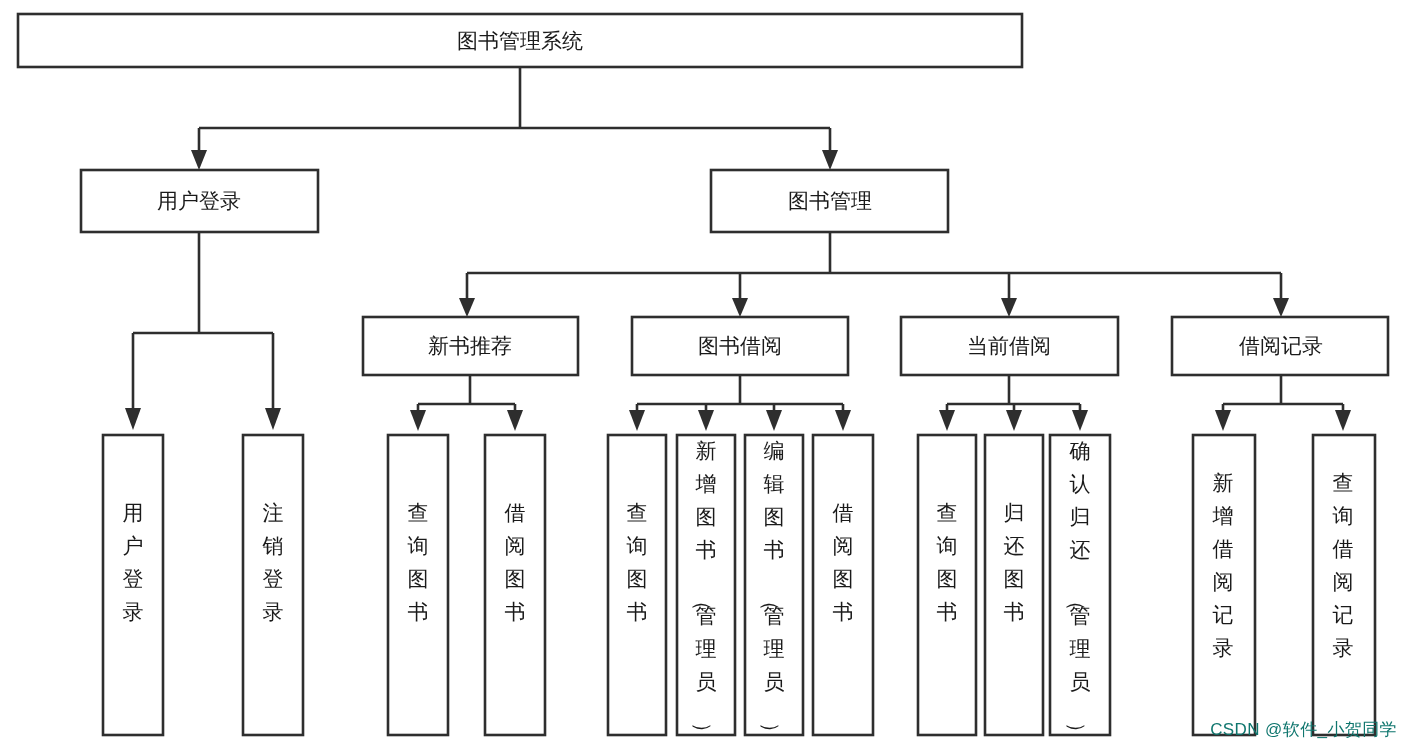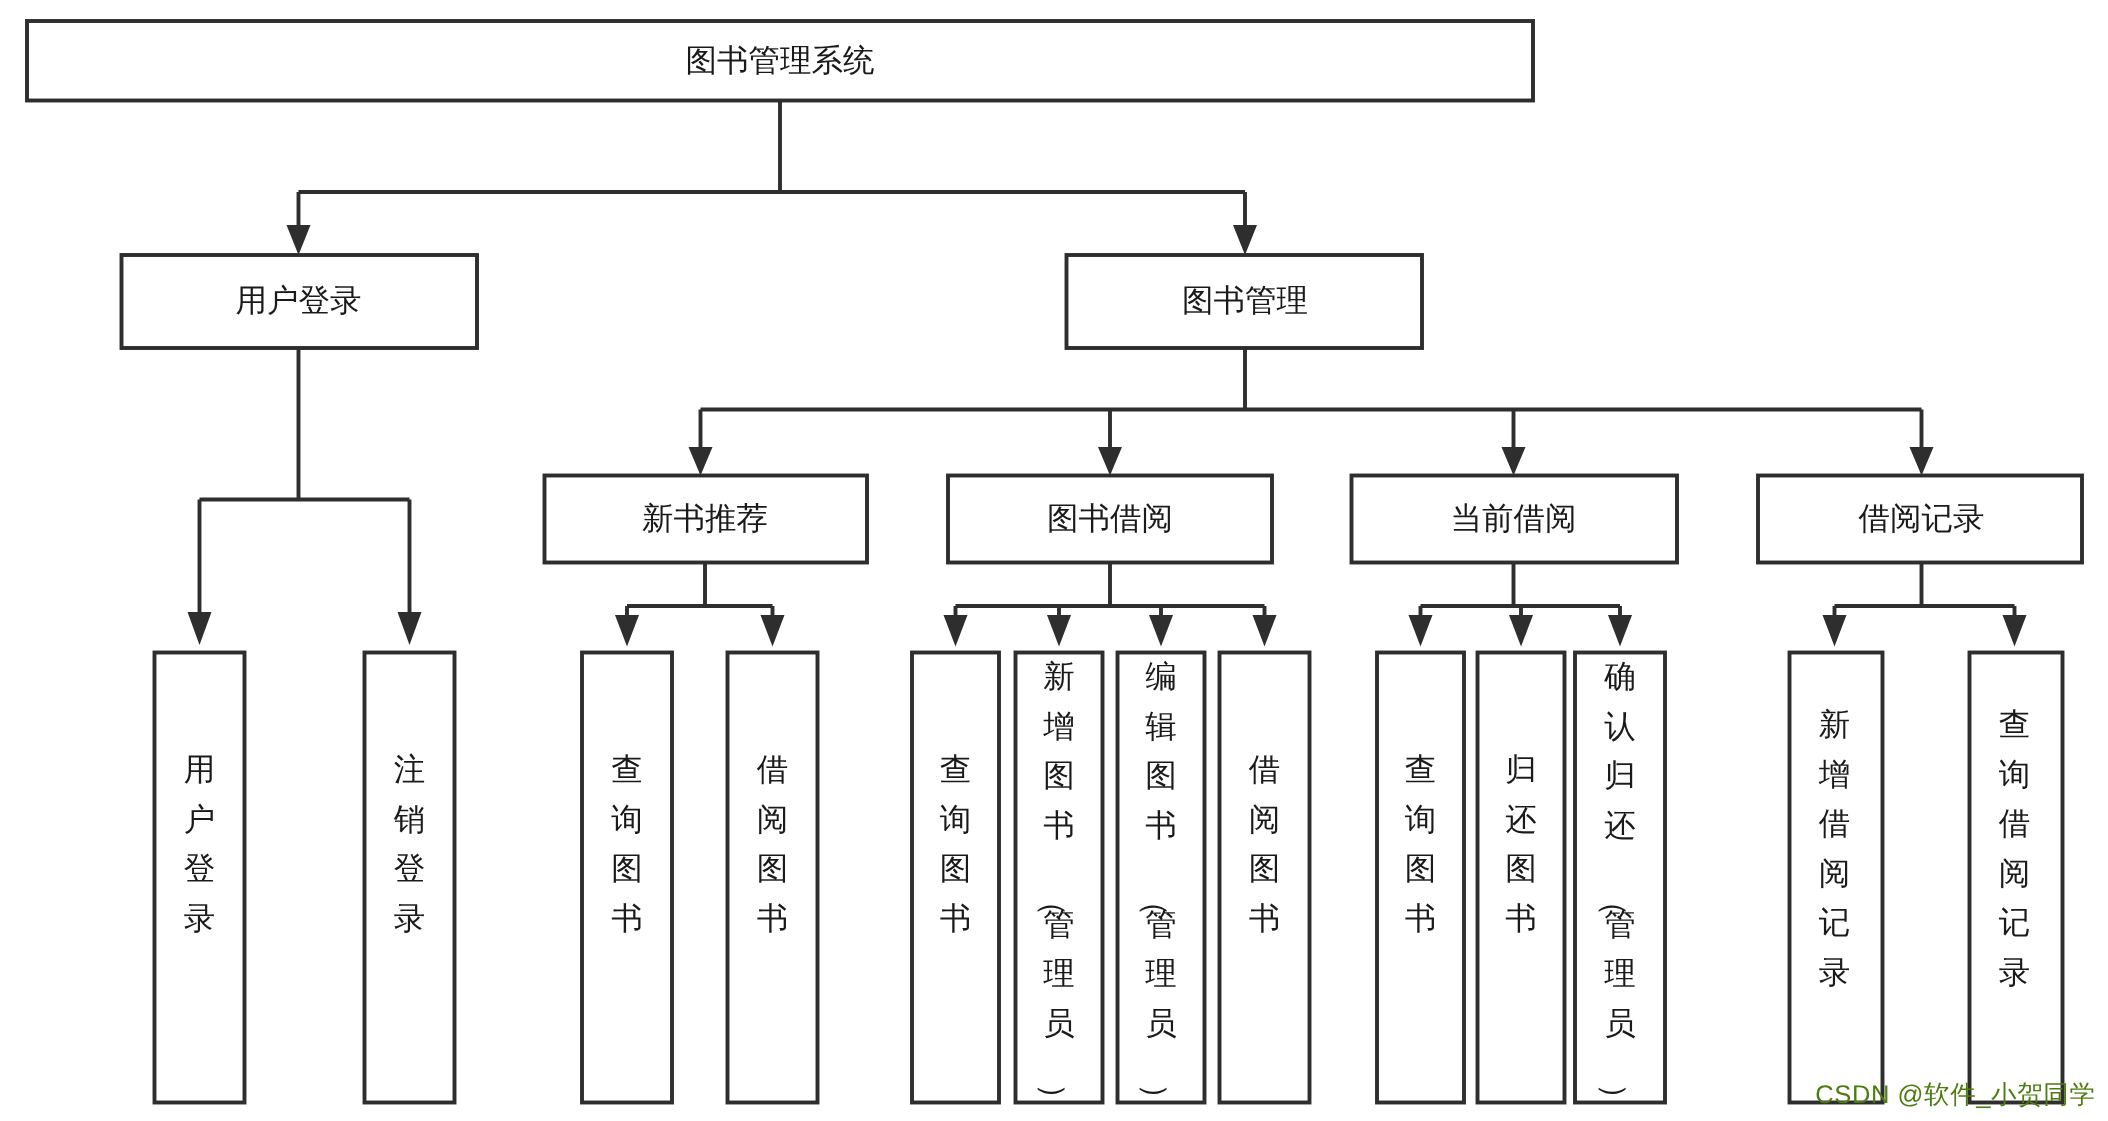--- a/index.html
+++ b/index.html
@@ -54,21 +54,21 @@
     font-size: 21px;
     fill: #1a1a1a;
     text-anchor: middle;
   }
   .watermark {
     position: absolute;
     right: 8px;
     bottom: 6px;
     font-family: "Liberation Sans", "DejaVu Sans", sans-serif;
     font-size: 17px;
-    color: #4d7c0f;
+    color: #0f766e;
     letter-spacing: 0.4px;
     white-space: nowrap;
     user-select: none;
   }
 </style>
 </head>
 <body>
 
 <div id="diagram-root">
 

